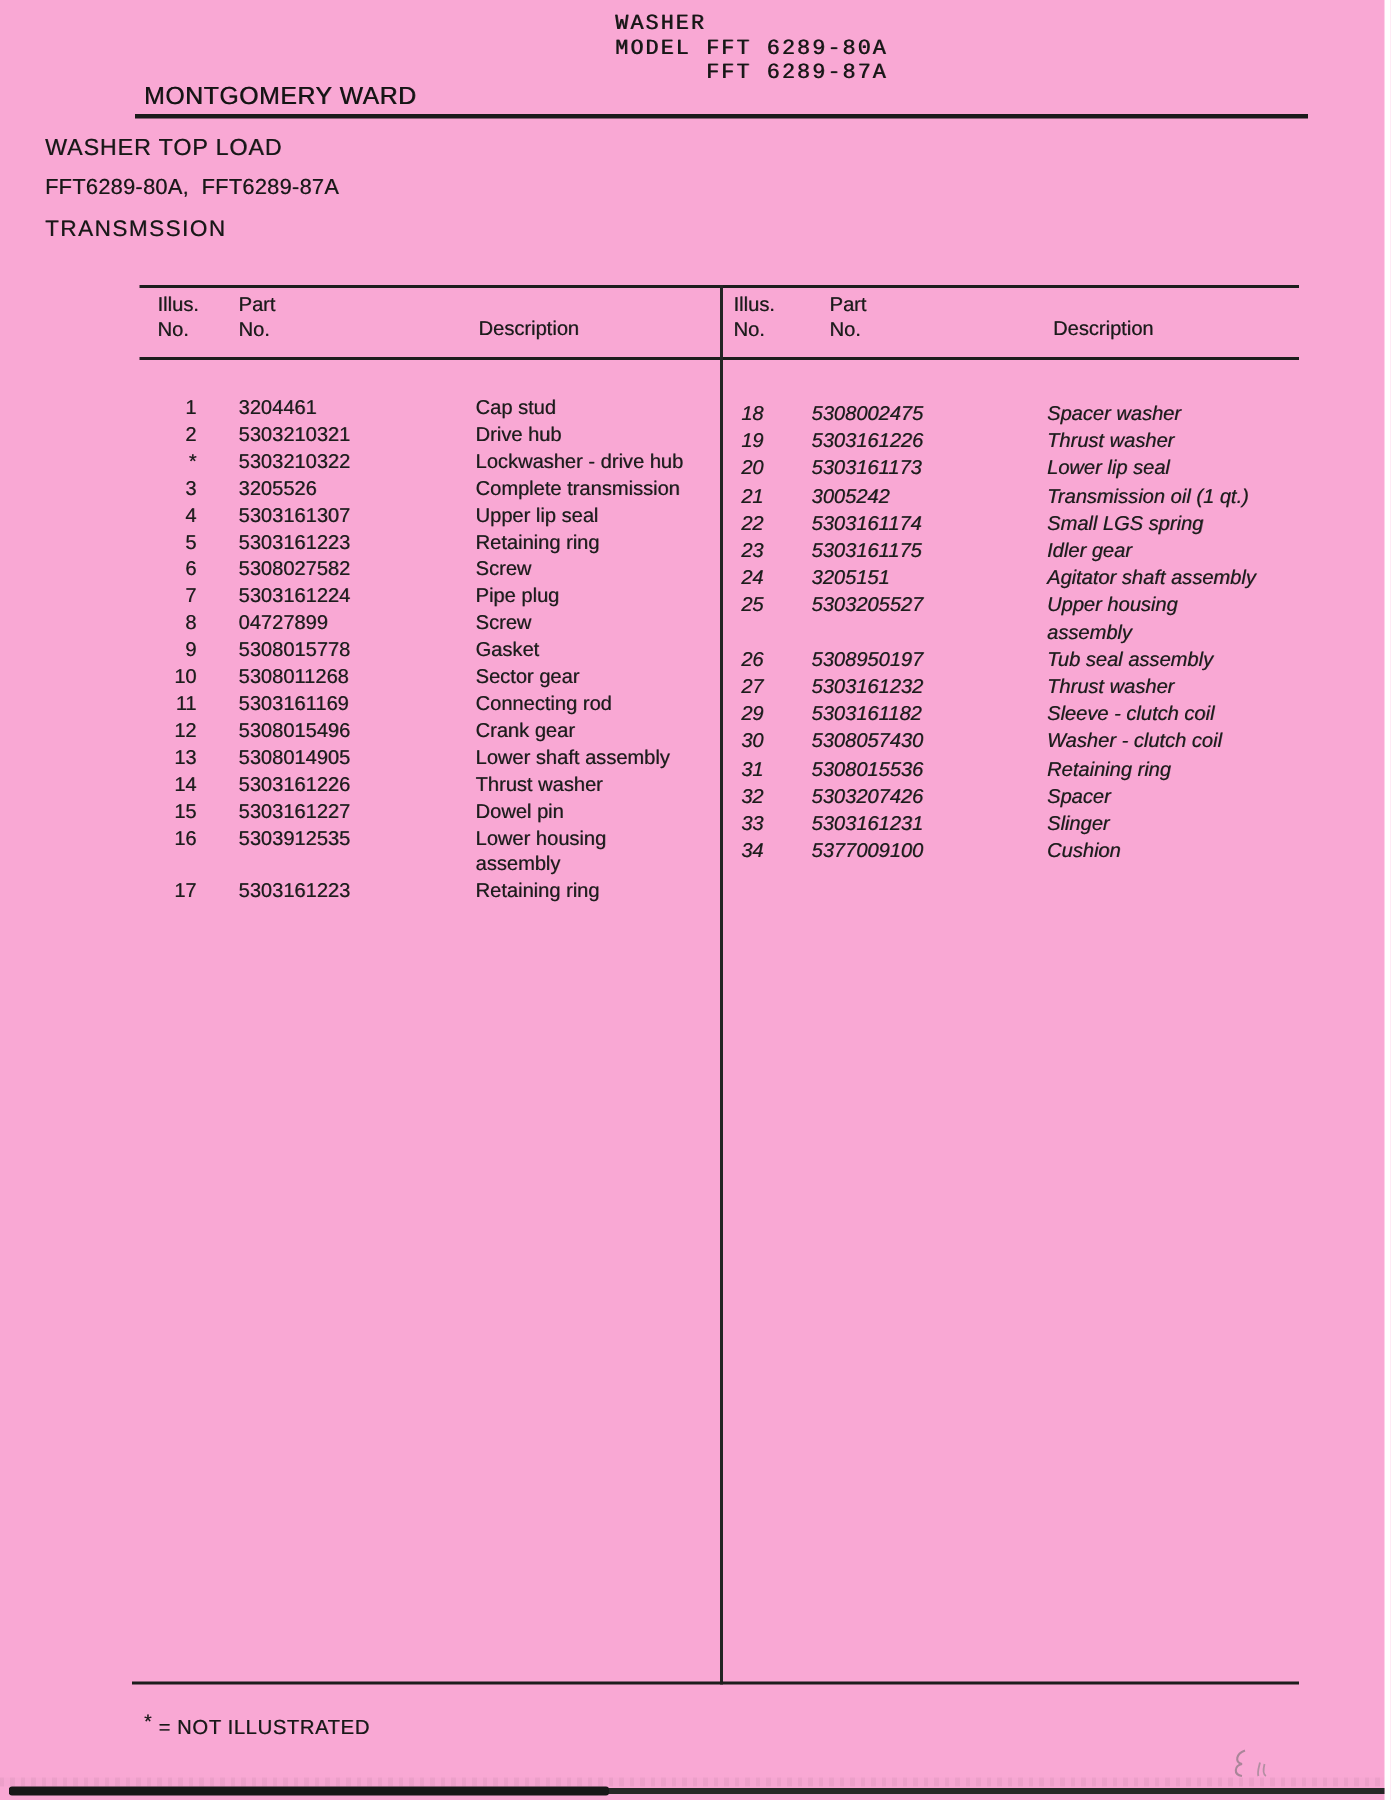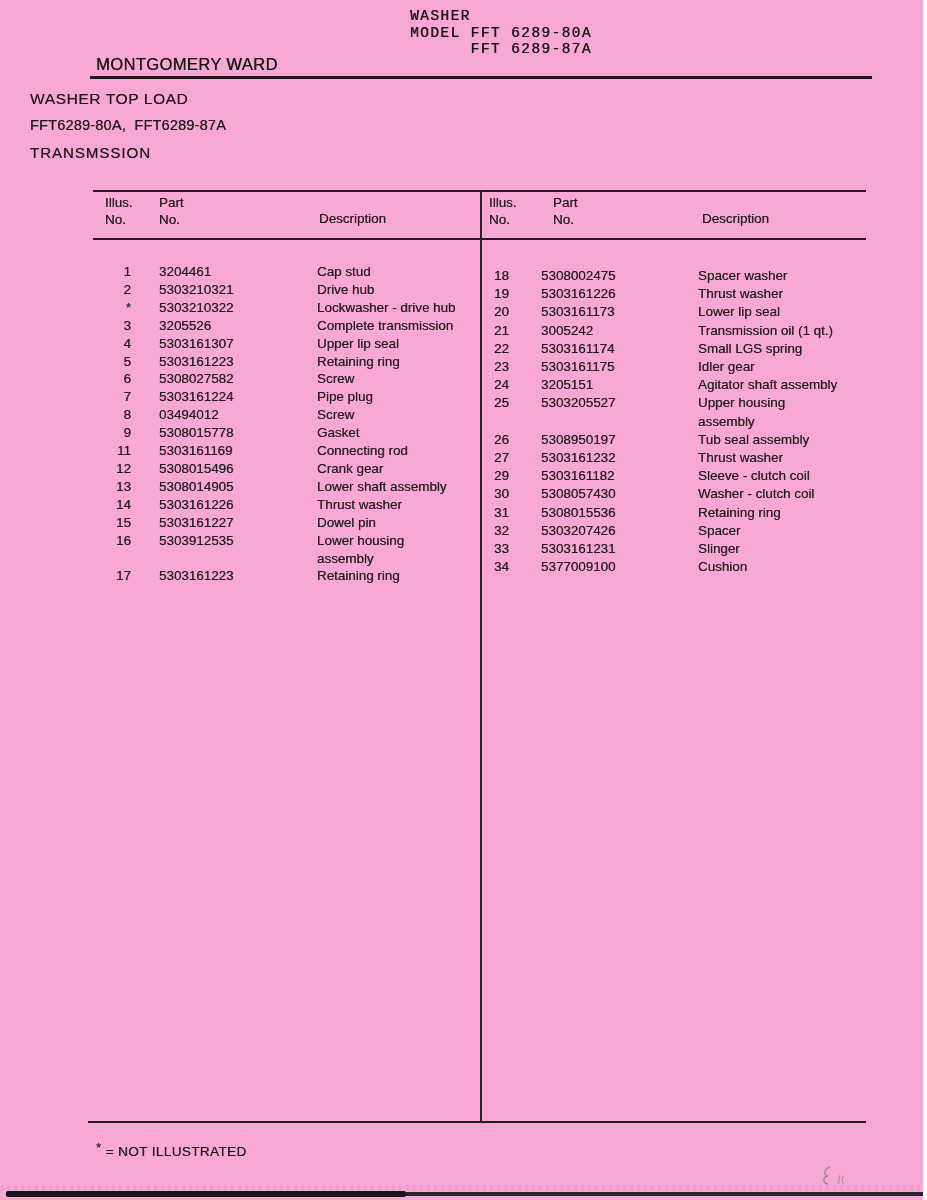--- a/index.html
+++ b/index.html
@@ -37,21 +37,21 @@
   .line-bottom{bottom:0;left:-7px;right:0;height:2px;}
   .divider{position:absolute;left:385px;top:0;bottom:0;width:2px;background:#242424;}
 
   .hdr{position:absolute;font-size:13.4px;line-height:16.5px;color:#1b1b1b;}
   .hdr-stack{white-space:pre-line;}
 
   .pcol{position:absolute;font-size:13.4px;}
   .pcol-left{left:10px;top:73px;width:370px;}
   .pcol-right{left:392px;top:77px;width:374px;}
   .pcol-left .prow{line-height:17.9px;}
-  .pcol-right .prow{line-height:18.2px;}
+  .pcol-right .prow{line-height:18.2px;font-style:italic;}
   .prow{display:grid;}
   .pcol-left .prow{grid-template-columns:26px 28px 158px 1fr;}
   .pcol-right .prow{grid-template-columns:22px 32px 157px 1fr;}
   .cell-illus{text-align:right;}
   .cell-desc{white-space:pre-line;}
 
   
   .footnote{left:96px;top:1144px;font-size:13.5px;letter-spacing:0.4px;color:#181818;}
   .footnote .marker{position:relative;top:-4px;font-size:13px;}
   .bottom-haze{left:0;top:1185px;width:927px;height:6px;
@@ -138,28 +138,34 @@
         </div>
         <div class="prow">
           <span class="cell-illus">7</span>
           <span class="cell-spacer"></span>
           <span class="cell-part">5303161224</span>
           <span class="cell-desc">Pipe plug</span>
         </div>
         <div class="prow">
           <span class="cell-illus">8</span>
           <span class="cell-spacer"></span>
-          <span class="cell-part">03494012</span>
+          <span class="cell-part">04727899</span>
           <span class="cell-desc">Screw</span>
         </div>
         <div class="prow">
           <span class="cell-illus">9</span>
           <span class="cell-spacer"></span>
           <span class="cell-part">5308015778</span>
           <span class="cell-desc">Gasket</span>
+        </div>
+        <div class="prow">
+          <span class="cell-illus">10</span>
+          <span class="cell-spacer"></span>
+          <span class="cell-part">5308011268</span>
+          <span class="cell-desc">Sector gear</span>
         </div>
         <div class="prow">
           <span class="cell-illus">11</span>
           <span class="cell-spacer"></span>
           <span class="cell-part">5303161169</span>
           <span class="cell-desc">Connecting rod</span>
         </div>
         <div class="prow">
           <span class="cell-illus">12</span>
           <span class="cell-spacer"></span>

